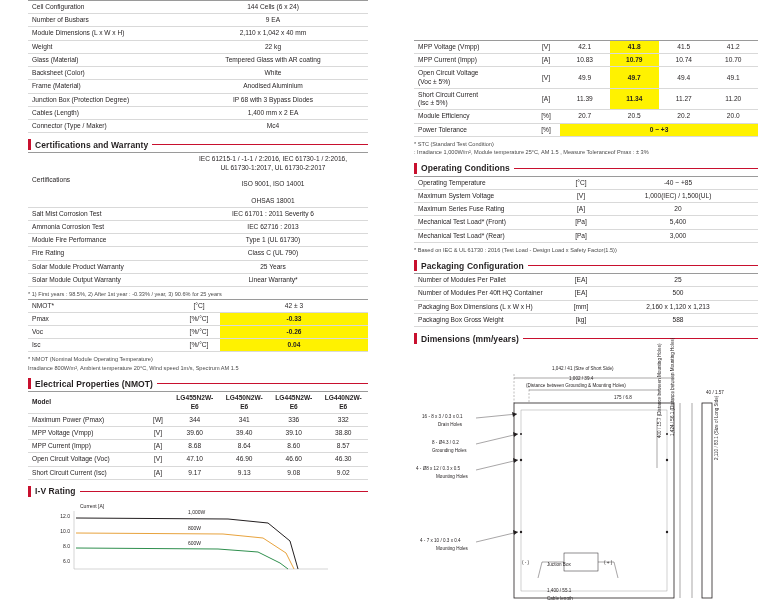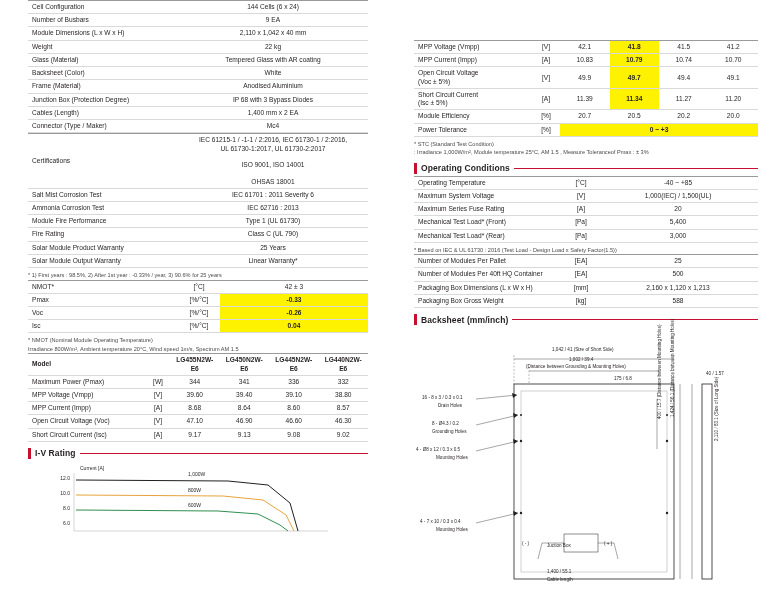--- a/index.html
+++ b/index.html
@@ -111,20 +111,25 @@
             <td class="lbl" style="width: 150px;">Cables (Length)</td>
             <td class="val">1,400 mm x 2 EA</td>
           </tr>
           <tr>
             <td class="lbl" style="width: 150px;">Connector (Type / Maker)</td>
             <td class="val">Mc4</td>
           </tr>
         </tbody>
     </table>
 
+    <div class="sec-head">
+      <span class="bar"></span>
+      <span class="txt">Certifications and Warranty</span>
+      <span class="rule"></span>
+    </div>
     <table class="spec">
       <tbody id="cert-body">
           <tr>
             <td class="lbl" style="width: 150px;">Certifications</td>
             <td class="val multiline" style="white-space: pre-line;">IEC 61215-1 / -1-1 / 2:2016, IEC 61730-1 / 2:2016,
 UL 61730-1:2017, UL 61730-2:2017
 
 ISO 9001, ISO 14001
 
 OHSAS 18001</td>
@@ -177,20 +182,25 @@
           <tr>
             <td class="lbl" style="width: 150px;">Isc</td>
             <td class="unit" style="width: 42px;">[%/°C]</td>
             <td class="val hl red">0.04</td>
           </tr>
         </tbody>
     </table>
     <div class="note" style="white-space:pre-line">* NMOT (Nominal Module Operating Temperature)
   Irradiance 800W/m², Ambient temperature 20°C, Wind speed 1m/s, Spectrum AM 1.5</div>
 
+    <div class="sec-head">
+      <span class="bar"></span>
+      <span class="txt">Electrical Properties (NMOT)</span>
+      <span class="rule"></span>
+    </div>
     <table class="spec">
       <tbody id="elec-body">
           <tr>
             <td class="lbl bold" style="width: 118px;">Model</td>
             <td class="unit" style="width: 24px;"></td>
             <td class="val bold">LG455N2W-E6</td>
             <td class="val bold">LG450N2W-E6</td>
             <td class="val bold">LG445N2W-E6</td>
             <td class="val bold">LG440N2W-E6</td>
           </tr>
@@ -346,20 +356,25 @@
           </tr>
           <tr>
             <td class="lbl" style="width: 150px;">Mechanical Test Load* (Rear)</td>
             <td class="unit" style="width: 34px;">[Pa]</td>
             <td class="val">3,000</td>
           </tr>
         </tbody>
     </table>
     <div class="note">* Based on IEC &amp; UL 61730 : 2016 (Test Load  -  Design Load x Safety Factor(1.5))</div>
 
+    <div class="sec-head">
+      <span class="bar"></span>
+      <span class="txt">Packaging Configuration</span>
+      <span class="rule"></span>
+    </div>
     <table class="spec">
       <tbody id="pack-body">
           <tr>
             <td class="lbl" style="width: 150px;">Number of Modules Per Pallet</td>
             <td class="unit" style="width: 34px;">[EA]</td>
             <td class="val">25</td>
           </tr>
           <tr>
             <td class="lbl" style="width: 150px;">Number of Modules Per 40ft HQ Container</td>
             <td class="unit" style="width: 34px;">[EA]</td>
@@ -373,21 +388,21 @@
           <tr>
             <td class="lbl" style="width: 150px;">Packaging Box Gross Weight</td>
             <td class="unit" style="width: 34px;">[kg]</td>
             <td class="val">588</td>
           </tr>
         </tbody>
     </table>
 
     <div class="sec-head">
       <span class="bar"></span>
-      <span class="txt">Backsheet (mm/inch)</span>
+      <span class="txt">Dimensions (mm/years)</span>
       <span class="rule"></span>
     </div>
     <div class="dim-area">
       <svg width="344" height="255" viewBox="0 0 344 255">
 
         <rect x="100" y="55" width="160" height="195" fill="none" stroke="#231f20" stroke-width="0.8"></rect>
         <rect x="107" y="62" width="146" height="181" fill="none" stroke="#8c8c8c" stroke-width="0.4"></rect>
 
         <rect x="288" y="55" width="10" height="195" fill="none" stroke="#231f20" stroke-width="0.8"></rect>
 

